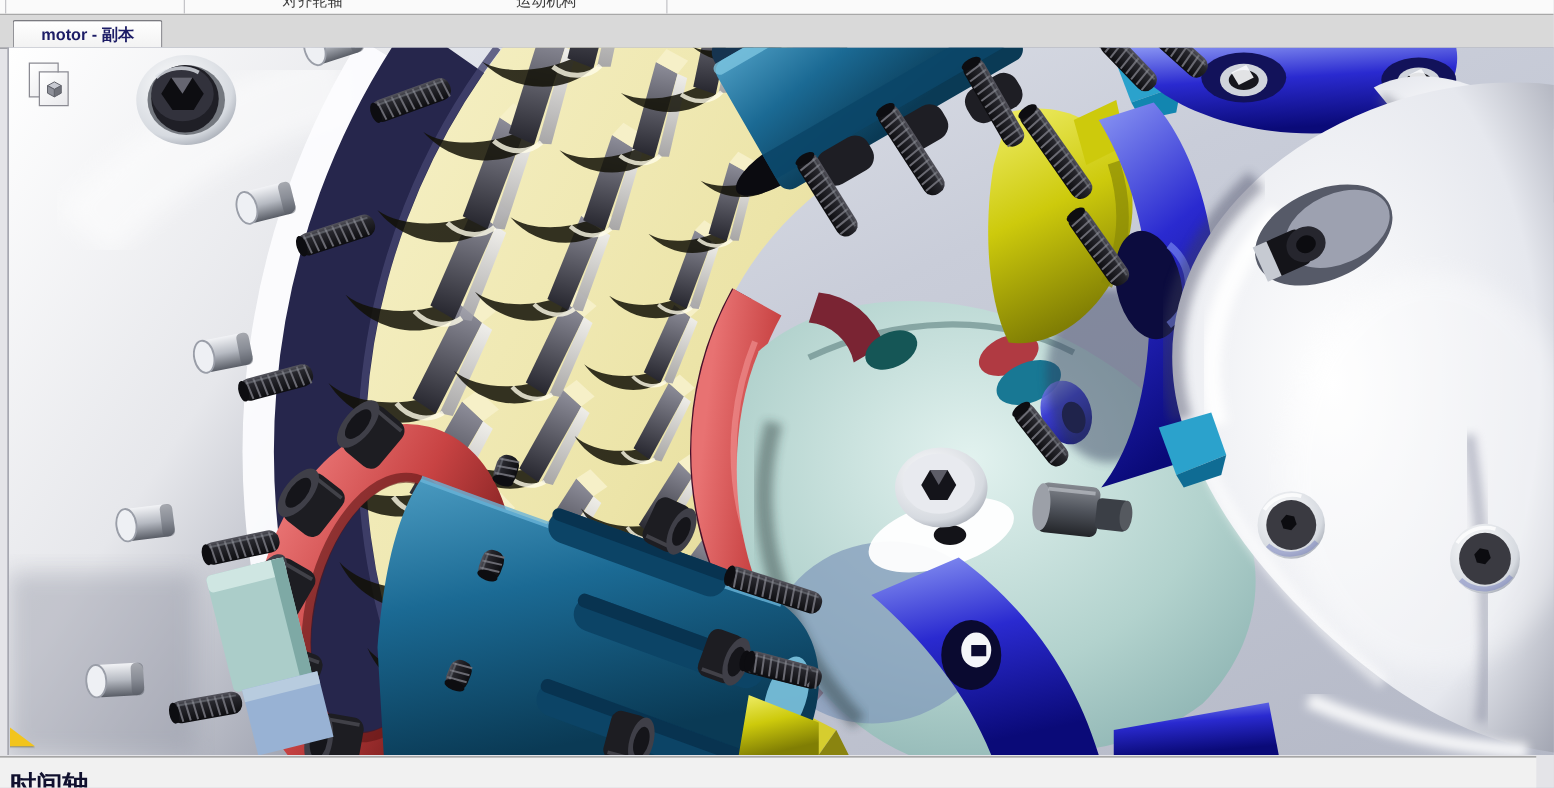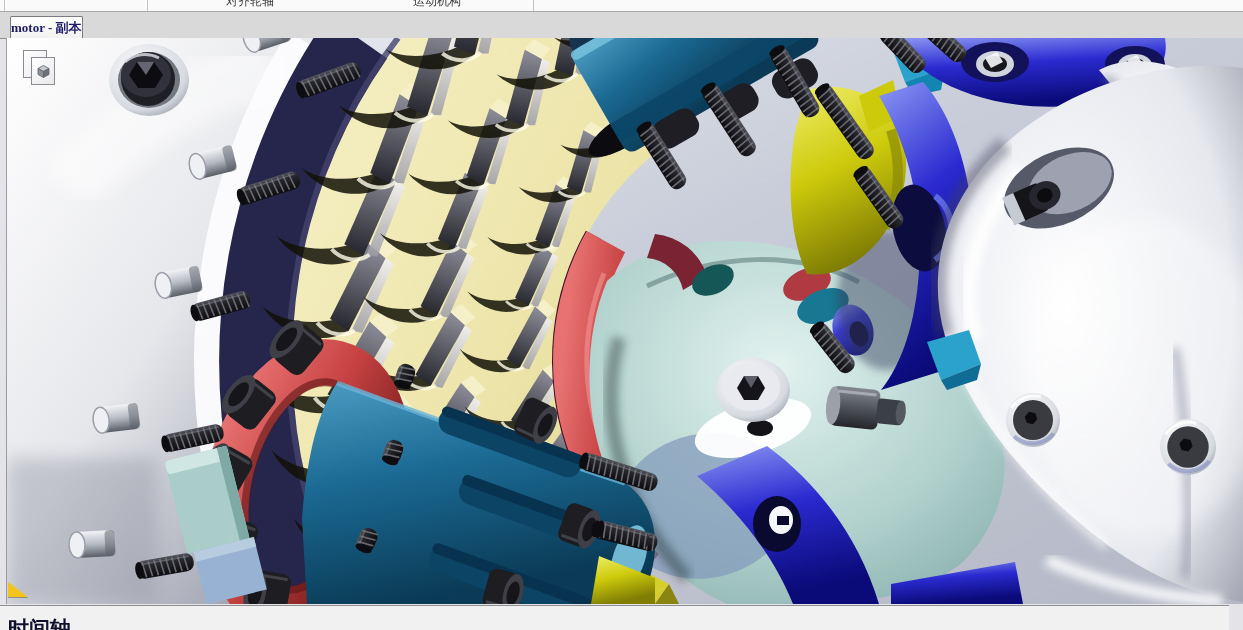--- a/index.html
+++ b/index.html
@@ -1,29 +1,29 @@
 <!DOCTYPE html>
 <html style="--c-viewport-bg: #c7cbd7; --c-housing-silver: #e8e9ed; --c-flange-navy: #26264c; --c-blade-cream: #ece4a8; --c-ring-red: #c84343; --c-hub-teal: #b2d2cd; --c-coupling-teal-blue: #1b6a94; --c-bright-blue: #2a2ad0; --c-accent-yellow: #cdca0c; --c-accent-cyan: #2ba2cc; --c-hardware-black: #202026; --c-tab-text: #1c1c66; --c-timeline-text: #10102e; --c-triangle-yellow: #f2c41c;"><head>
 <meta charset="utf-8">
 <style>
   html,body{margin:0;padding:0;width:1243px;height:630px;overflow:hidden;
     font-family:"Liberation Sans","DejaVu Sans",sans-serif;background:#e4e4e8;}
-  #app{position:relative;width:1243px;height:630px;font-family:Liberation Serif, serif;}
+  #app{position:relative;width:1243px;height:630px;}
 
   
   #ribbon{position:absolute;left:0;top:0;width:1243px;height:11px;background:#fafafa;
     border-bottom:1px solid #a8a8a8;overflow:hidden;}
   .rib-sep{position:absolute;top:0;width:1px;height:11px;background:#c4c4c8;}
   .rib-label{position:absolute;top:-7px;font-size:12px;color:#3a3a3a;white-space:nowrap;
     transform:translateX(-50%);}
 
   
   #tabbar{position:absolute;left:0;top:12px;width:1243px;height:26px;background:#d9d9d9;
     border-bottom:1px solid #8f9098;}
-  .doc-tab{position:absolute;left:10px;bottom:0;height:21px;padding:0 0;
+  .doc-tab{position:absolute;left:10px;bottom:0;height:21px;padding:0 22px;
     background:linear-gradient(#ffffff,#f2f2f2);border:1px solid #7a7a80;border-bottom:none;
     border-radius:2px 2px 0 0;display:flex;align-items:center;}
   .doc-tab span{font-size:13px;font-weight:bold;color:var(--c-tab-text,#1c1c66);}
 
   
   #viewport{position:absolute;left:6px;top:38px;width:1237px;height:566px;
     border-left:1px solid #9a9aa2;overflow:hidden;background:var(--c-viewport-bg,#c7cbd7);}
   #scene{display:block;width:1237px;height:566px;}
 
   

